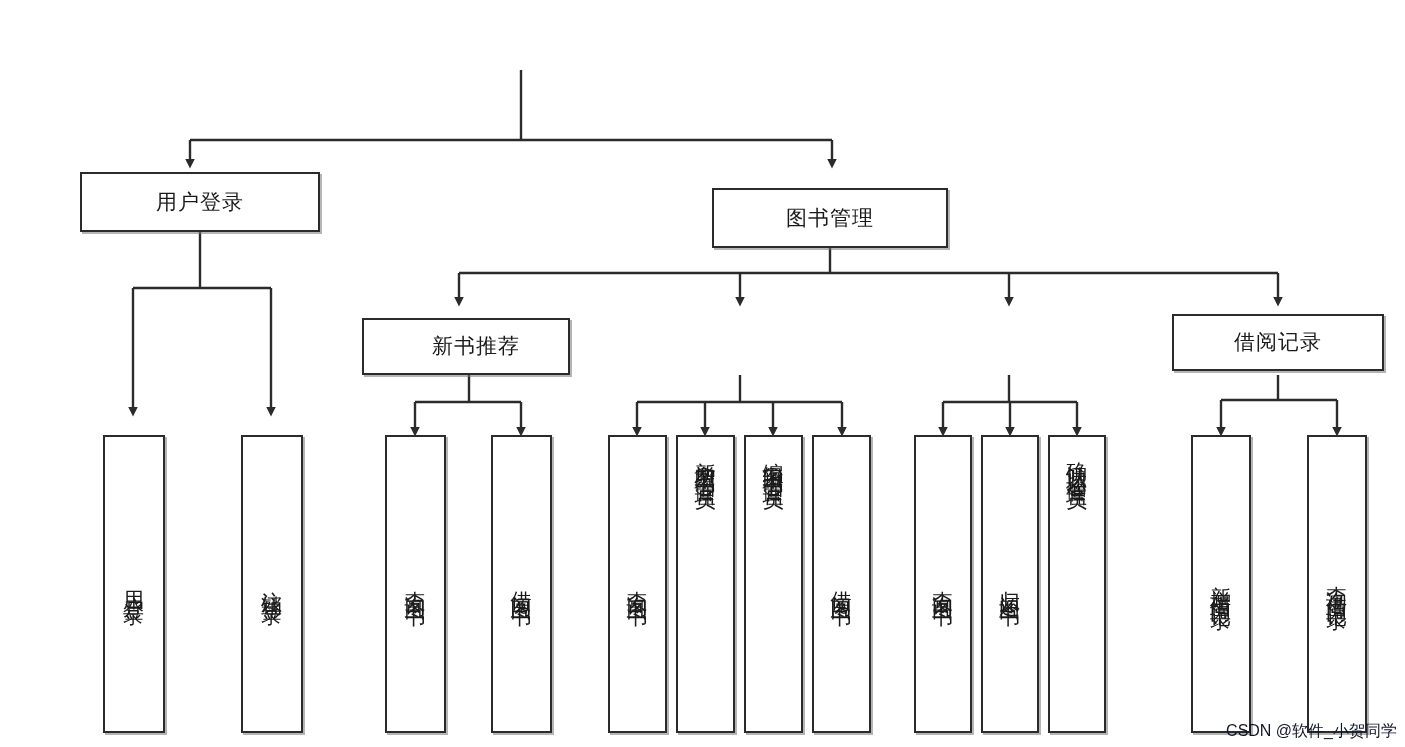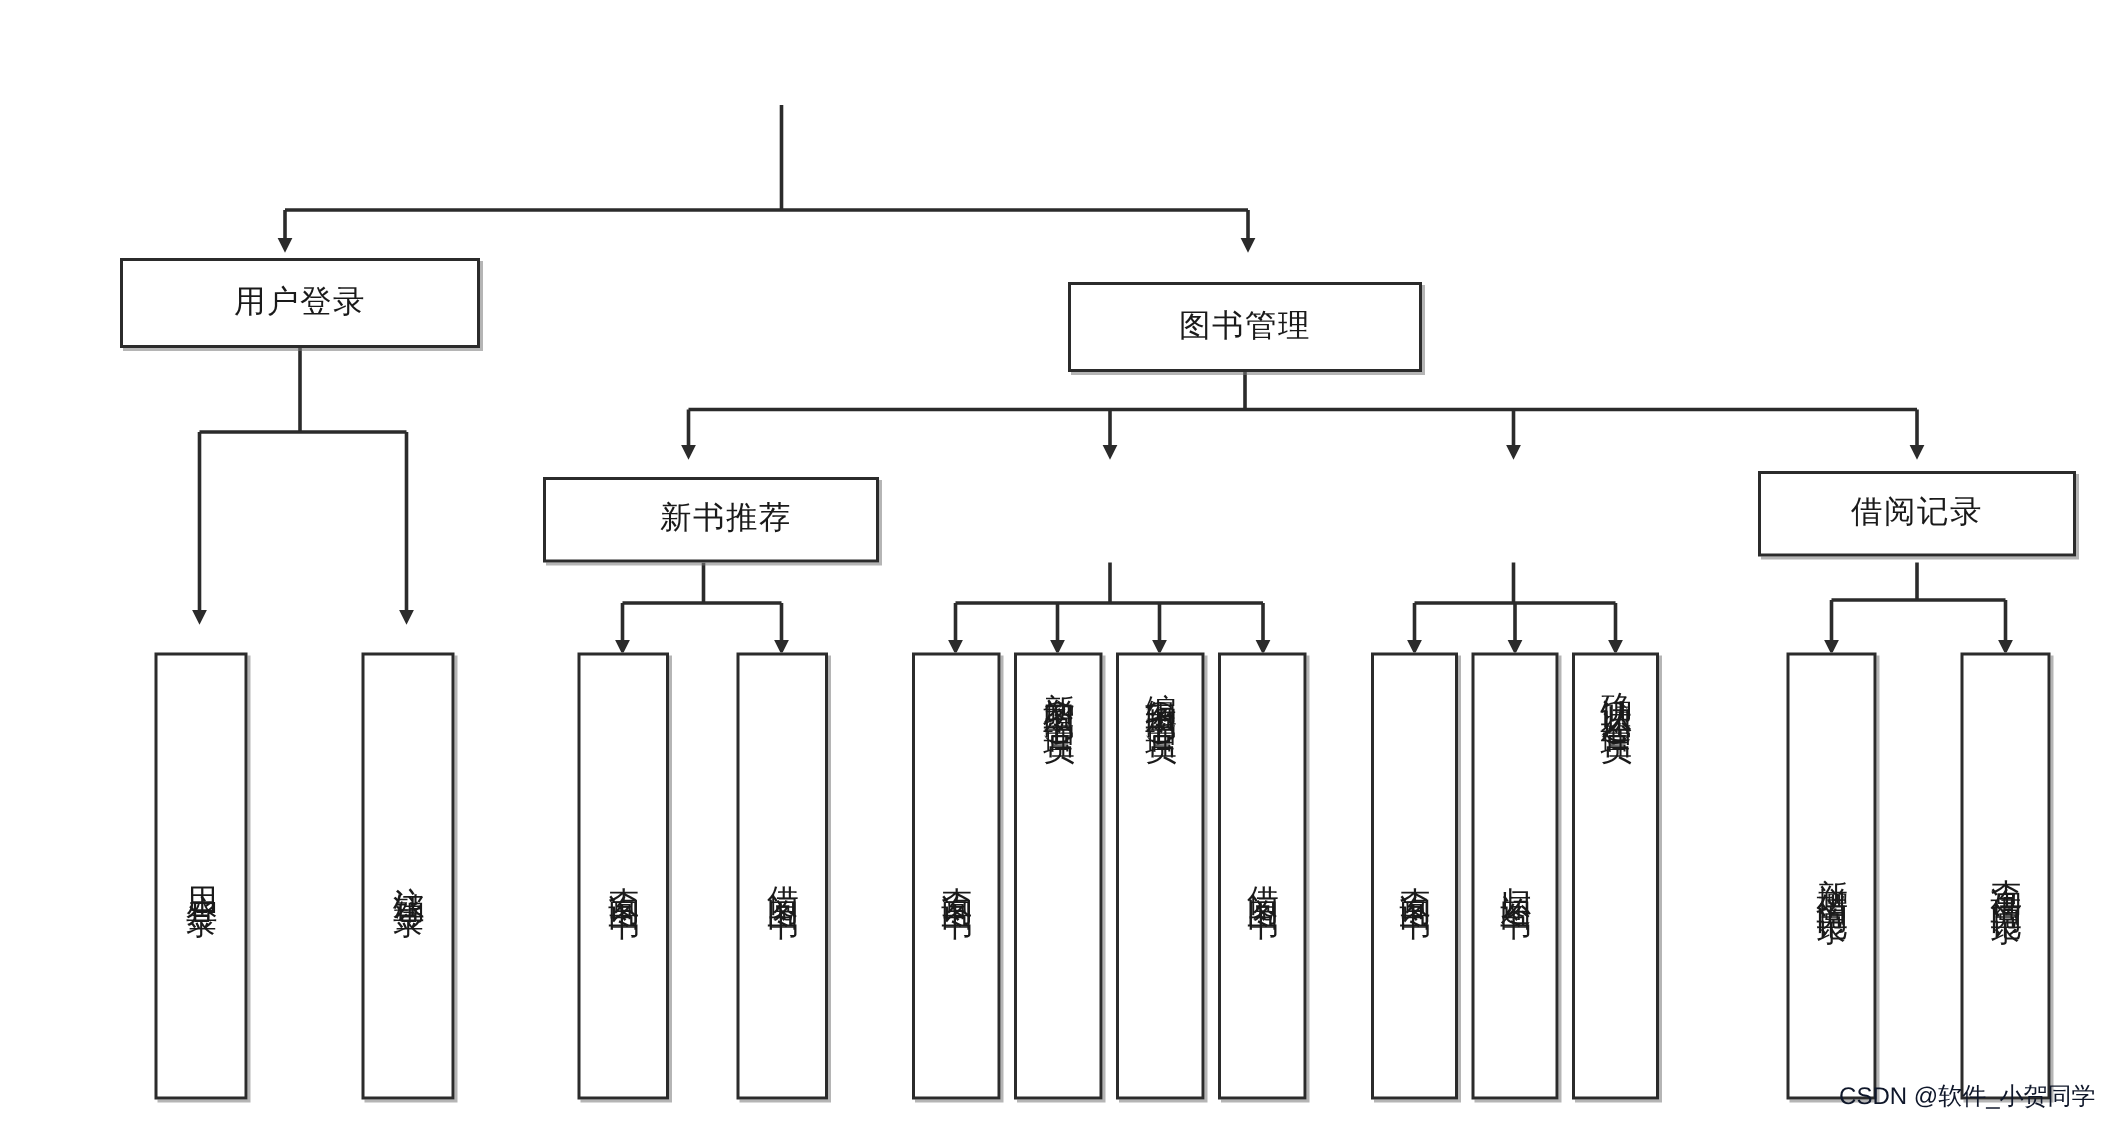--- a/index.html
+++ b/index.html
@@ -139,21 +139,21 @@
 
 
   <div class="node horiz" style="left:80px; top:172px; width:240px; height:60px;">
     <span class="label">用户登录</span>
   </div>
 
   <div class="node horiz" style="left:712px; top:172px; width:236px; height:60px;margin-top:16px;">
     <span class="label">图书管理</span>
   </div>
 
-  <div class="node horiz" style="left:362px; top:318px; width:224px; height:57px;padding-left:20px;">
+  <div class="node horiz" style="left:362px; top:318px; width:208px; height:57px;padding-left:20px;">
     <span class="label">新书推荐</span>
   </div>
 
 
 
   <div class="node horiz" style="left:1172px; top:314px; width:212px; height:57px;">
     <span class="label">借阅记录</span>
   </div>
 
   <div class="node vert center-text" style="left:103px; top:435px; width:62px; height:298px;">

